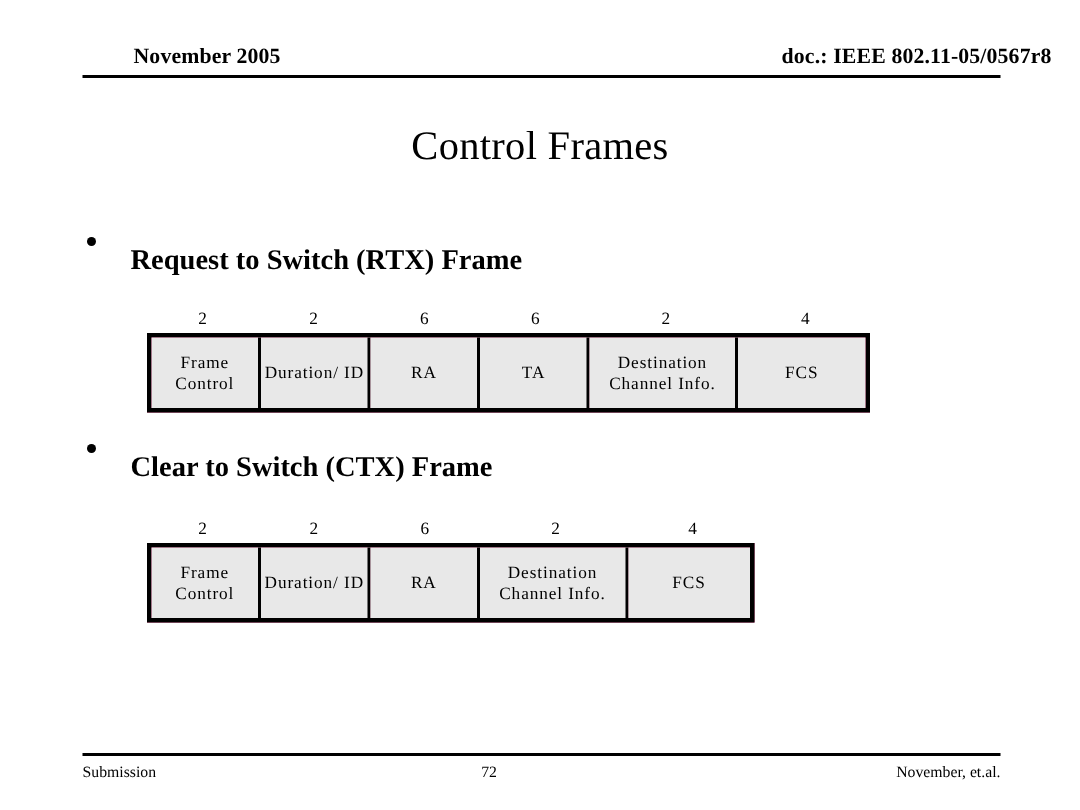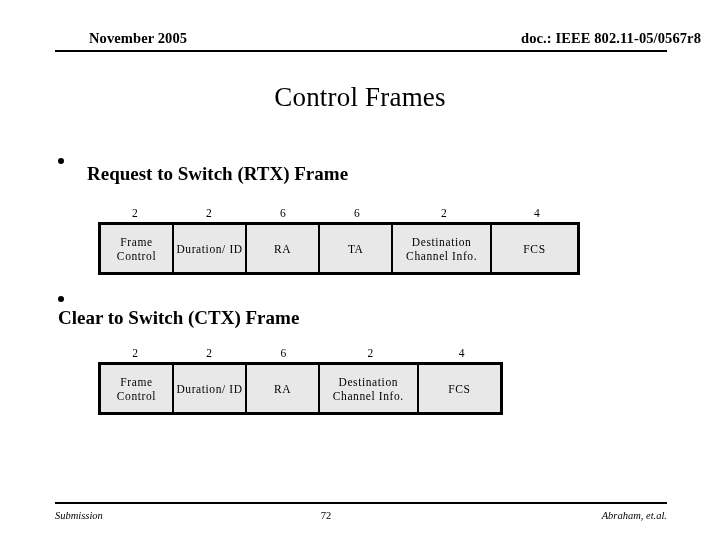--- a/index.html
+++ b/index.html
@@ -54,21 +54,21 @@
   
   .bullet-row {
     position: absolute;
     left: 58px;
     display: flex;
     align-items: flex-start;
     font-size: 19px;
     font-weight: bold;
   }
   .bullet-row.rtx { top: 163px; }
-  .bullet-row.ctx { top: 301px; flex-direction: column; }
+  .bullet-row.ctx { top: 301px; }
   .bullet-dot {
     display: inline-block;
     width: 6px;
     height: 6px;
     border-radius: 50%;
     background: #000;
     margin-right: 23px;
     position: relative;
     top: -5px;
     flex: 0 0 auto;
@@ -134,21 +134,20 @@
   }
   .slide-footer {
     position: absolute;
     left: 55px;
     top: 510px;
     width: 612px;
     display: flex;
     justify-content: space-between;
     align-items: baseline;
     font-size: 10.5px;
-    font-style: italic;
   }
   .footer-center {
     position: absolute;
     left: 4px;
     top: 510px;
     width: 644px;
     text-align: center;
     font-size: 10.5px;
   }
 </style>
@@ -227,15 +226,15 @@
       </div>
     <div class="field-cell" style="width:20.4%">
         <span>FCS</span>
       </div>
   </div>
 </div>
 
 <div class="footer-rule"></div>
 <div class="slide-footer">
   <div>Submission</div>
-  <div>Abraham, et.al.</div>
+  <div>November, et.al.</div>
 </div>
 <div class="footer-center">72</div>
 
 </body></html>

